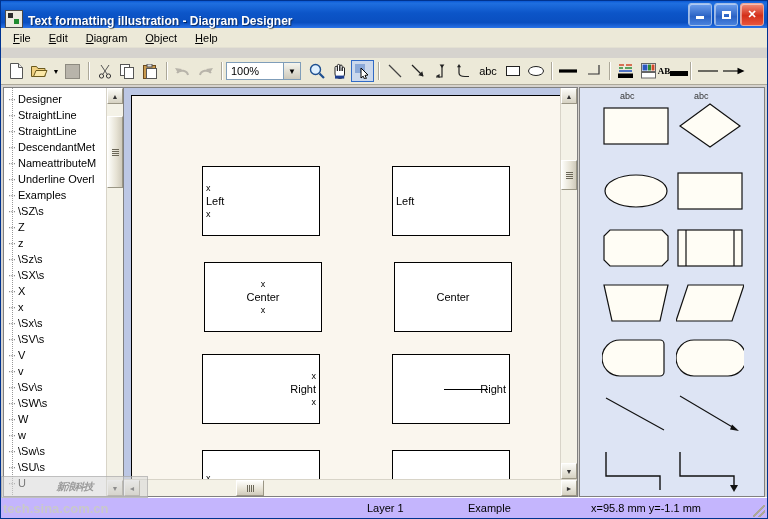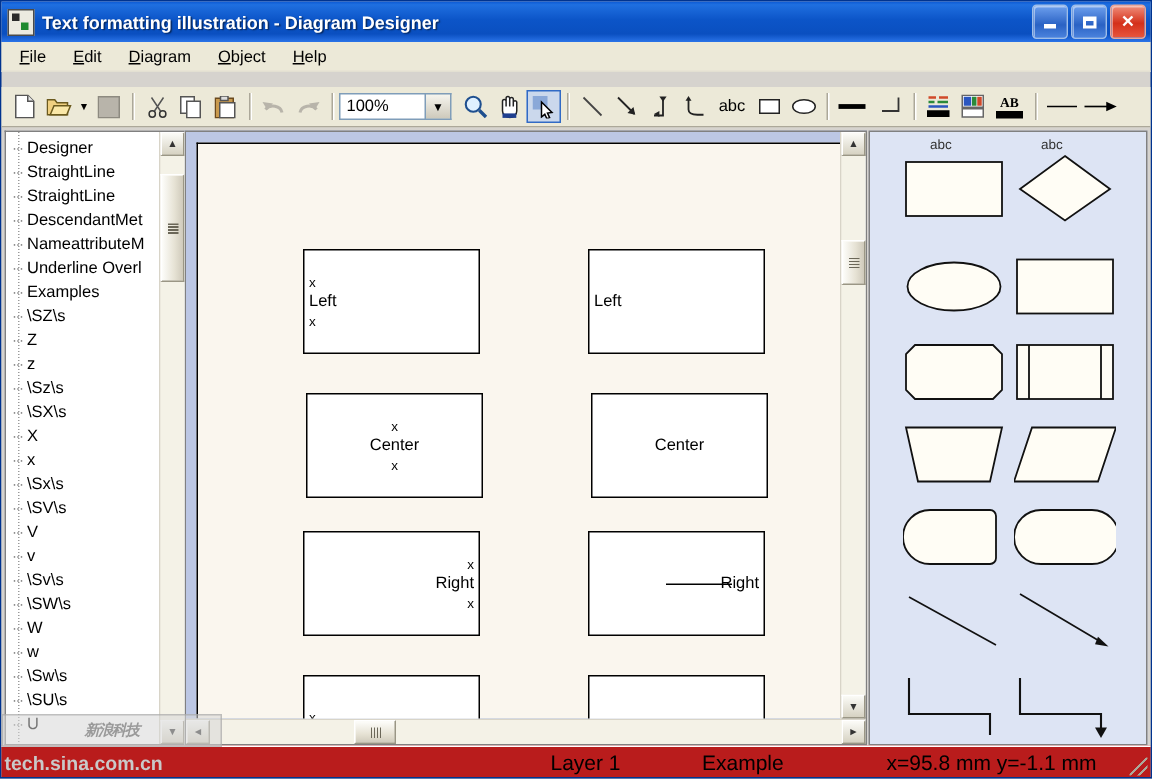--- a/index.html
+++ b/index.html
@@ -12,21 +12,21 @@
     position:absolute;left:0;top:0;width:768px;height:519px;
     background:#d6d3ce;
     border:1px solid #00338f;
     box-sizing:border-box;
     display:flex;flex-direction:column;
   }
   
   .titlebar{
     height:27px;flex:0 0 27px;
     background:linear-gradient(180deg,#0b59d4 0%,#1f6fe0 8%,#0c55c8 45%,#0a4fc0 80%,#2a73e8 100%);
-    display:flex;align-items:center;position:relative;
+    display:flex;align-items:flex-end;position:relative;
   }
   .title-ico{
     width:16px;height:16px;margin-left:4px;margin-right:5px;
     background:#eceae0;border:1px solid #4a4a4a;position:relative;flex:0 0 16px;
   }
   .title-ico::before{content:"";position:absolute;left:2px;top:2px;width:5px;height:5px;background:#2b2b2b;}
   .title-ico::after{content:"";position:absolute;left:8px;top:8px;width:5px;height:5px;background:#1f8a2f;}
   .title-text{
     color:#fff;font-size:12px;font-weight:bold;
     text-shadow:1px 1px 1px rgba(0,0,0,.55);
@@ -167,23 +167,23 @@
     background:#dde4f4;border:1px solid #808080;box-sizing:border-box;
     position:relative;overflow:hidden;
   }
   .pal-inner{position:absolute;left:0;top:0;right:0;bottom:0;padding:4px 0 0 0;}
   .pal-label{
     position:absolute;font-size:9px;color:#333;
   }
   .pal-cell{position:absolute;}
   
   .statusbar{
-    height:20px;flex:0 0 20px;background:#b91c1c;
+    height:20px;flex:0 0 20px;background:#c4b5fd;
     border-top:1px solid #fff;display:flex;align-items:center;
-    font-size:14px;color:#000;position:relative;
+    font-size:11px;color:#000;position:relative;
   }
   .st-seg{position:absolute;white-space:nowrap;}
   .st-grip{
     position:absolute;right:2px;bottom:1px;width:12px;height:12px;
     background:
       linear-gradient(135deg,transparent 45%,#aca899 45%,#aca899 55%,transparent 55%),
       linear-gradient(135deg,transparent 70%,#aca899 70%,#aca899 80%,transparent 80%);
   }
   .wm1{
     position:absolute;left:0;bottom:20px;width:145px;height:20px;
@@ -375,21 +375,21 @@
     <div class="tb-btn">
       <svg width="17" height="16" viewBox="0 0 17 16">
           <rect x="1.5" y="0.5" width="14" height="8" fill="#fff" stroke="#666"></rect>
           <rect x="2.5" y="1.5" width="5" height="6" fill="#2a56c0"></rect>
           <rect x="8" y="1.5" width="3" height="6" fill="#2a8a3a"></rect>
           <rect x="11.5" y="1.5" width="3" height="6" fill="#d04a2a"></rect>
           <rect x="1.5" y="9.5" width="14" height="5.5" fill="#fff" stroke="#666"></rect>
         </svg>
     </div>
     <div class="tb-btn" style="width:26px">
-      <div style="display:flex;flex-direction:column;align-items:center;">
+      <div style="display:flex;flex-direction:row;align-items:flex-end;">
         <span style="font-size:9px;line-height:9px;font-weight:bold;color:#000;font-family:'Liberation Serif',serif">AB</span>
         <span style="width:18px;height:5px;background:#000;display:block;margin-top:1px;"></span>
       </div>
     </div>
 
     <div class="sep"></div>
 
     <div class="tb-btn" style="width:26px">
       <svg width="22" height="8" viewBox="0 0 22 8">
           <path d="M1 4h20" stroke="#000" stroke-width="1.1"></path>

